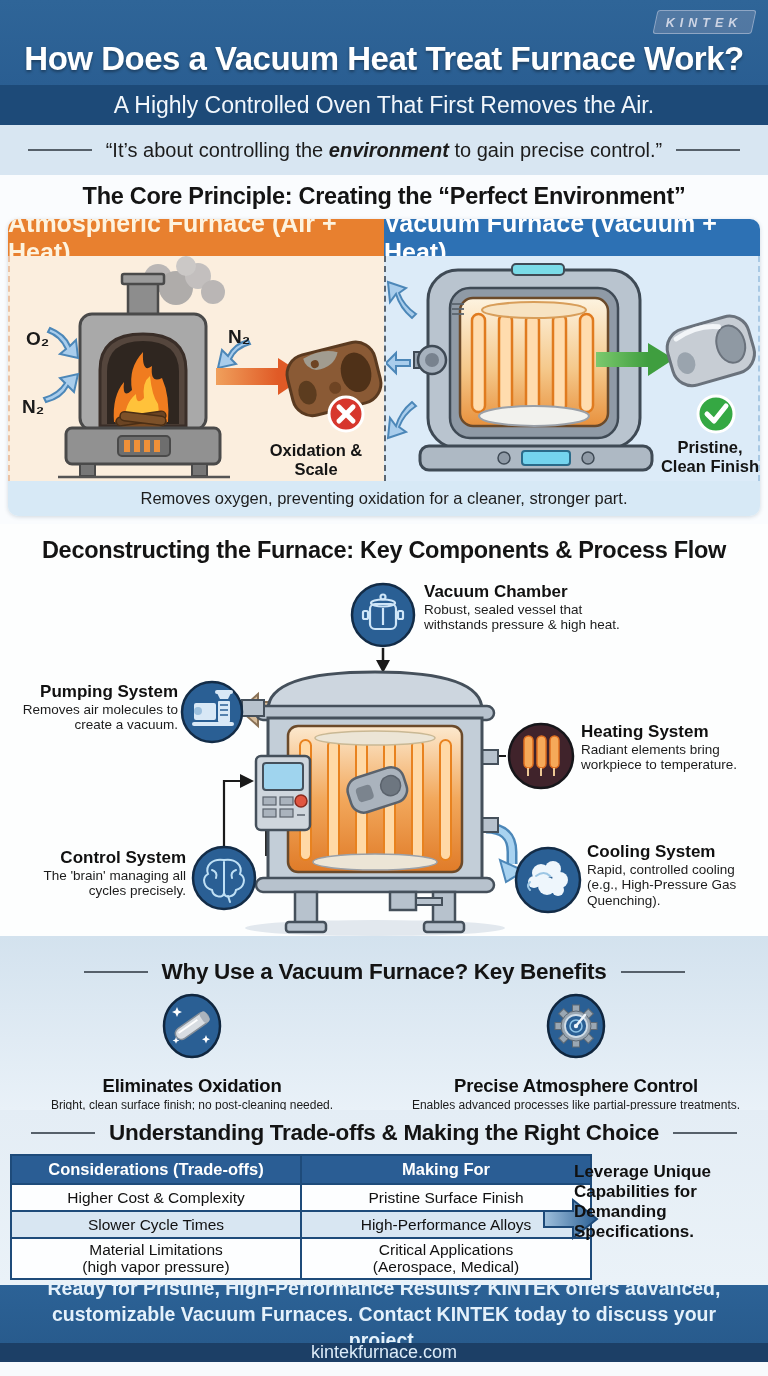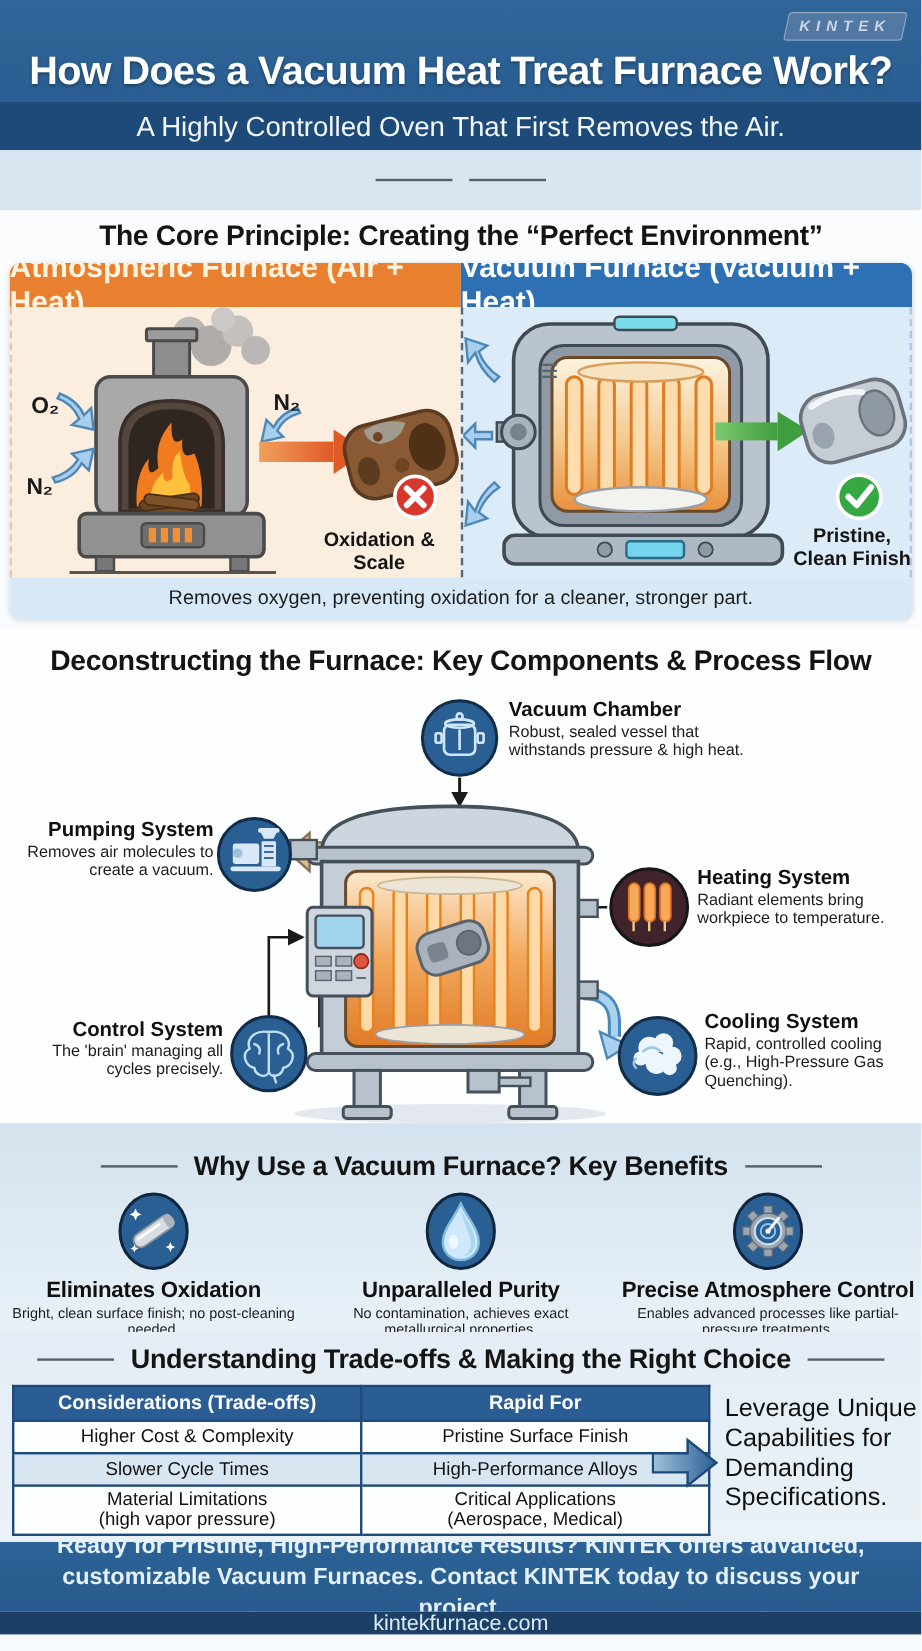--- a/index.html
+++ b/index.html
@@ -49,35 +49,35 @@
   .comp-desc { font-size:13.5px; line-height:1.13; color:#1c1c1c; margin-top:1px; }
   .t-right { text-align:right; }
 
   
   .sec-benefits { flex:none; height:174px; background:linear-gradient(180deg,#d3e2ee,#e9f1f8); padding-top:23px; }
   .bh-row { display:flex; align-items:center; justify-content:center; gap:14px; }
   .bh-row .sec-title { font-size:22.5px; }
   .benefit-cols { display:flex; margin-top:8px; }
   .bcol { flex:1; text-align:center; }
   .bicon { display:inline-block; }
-  .bname { font-weight:bold; font-size:18.5px; color:#101010; margin-top:0; letter-spacing:-0.2px; }
+  .bname { font-weight:bold; font-size:18.5px; color:#101010; margin-top:12px; letter-spacing:-0.2px; }
   .bdesc { font-size:12px; line-height:1.15; color:#1b1b1b; margin-top:2px; padding:0 10px; }
 
   
   .sec-trade { flex:none; height:175px; background:linear-gradient(180deg,#e4edf5,#eaf2f8); padding-top:10px; }
   .trade-content { position:relative; height:130px; margin-top:8px; }
   .trade-table { position:absolute; left:10px; top:0; width:582px; border-collapse:collapse; }
   .trade-table th { background:#2a5d94; color:#fff; font-size:16.5px; font-weight:bold; height:29px;
     border:2px solid #1e4b7a; }
   .trade-table td { text-align:center; font-size:15.5px; color:#111; border:2px solid #1e4b7a;
     white-space:pre-line; line-height:1.12; height:27px; padding:2px 4px; background:#fdfeff; }
   .trade-table tr.alt td { background:#d8e6f2; }
   .big-arrow { position:absolute; left:543px; top:42px; }
-  .conclusion { position:absolute; left:604px; top:8px; width:160px; font-weight:normal;
-    font-size:21px; line-height:1.18; color:#101010; }
+  .conclusion { position:absolute; left:574px; top:8px; width:160px; font-weight:bold;
+    font-size:17px; line-height:1.18; color:#101010; }
 
   
   .footer-cta { flex:none; background:linear-gradient(180deg,#2c6296,#285b8d); color:#e4f1fb;
     text-align:center; font-weight:bold; font-size:19.5px; line-height:1.35; padding:8px 26px;
     height:58px; display:flex; align-items:center; justify-content:center; }
   .footer-url { flex:none; height:19px; background:#1c3f66; color:#dcebf8; font-size:18px;
     display:flex; align-items:center; justify-content:center; }
 </style>
 </head>
 <body>
@@ -88,20 +88,21 @@
     <div class="logo-badge">
       <span>KINTEK</span>
     </div>
     <h1>How Does a Vacuum Heat Treat Furnace Work?</h1>
   </div>
   <div class="subbar">
     <span>A Highly Controlled Oven That First Removes the Air.</span>
   </div>
   <div class="quotebar">
     <span class="dashline"></span>
+    <span><span>“It’s about controlling the </span><b><i>environment</i></b><span> to gain precise control.”</span></span>
     <span class="dashline"></span>
   </div>
 
   <div class="sec-core">
     <div class="sec-title">The Core Principle: Creating the “Perfect Environment”</div>
     <div class="panel-wrap">
       <div class="panel-heads">
         <div class="ph ph-left">Atmospheric Furnace (Air + Heat)</div>
         <div class="ph ph-right">Vacuum Furnace (Vacuum + Heat)</div>
       </div>
@@ -445,30 +446,20 @@
             <line x1="15" y1="31" x2="38" y2="31" stroke="#fff" stroke-width="2"></line>
           </g>
           <g fill="#fff">
             <path d="M 15 14 l 1.5 3.5 L 20 19 l -3.5 1.5 L 15 24 l -1.5 -3.5 L 10 19 l 3.5 -1.5 Z"></path>
             <path d="M 44 42 l 1.2 3 L 48 46.2 l -2.8 1.2 L 44 50.4 l -1.2 -3 L 40 46.2 l 2.8 -1.2 Z"></path>
             <path d="M 14 44 l 1 2.4 L 17.4 47.4 l -2.4 1 L 14 50.8 l -1 -2.4 L 10.6 47.4 l 2.4 -1 Z"></path>
           </g>
         </svg>
         <div class="bname">Eliminates Oxidation</div>
         <div class="bdesc">Bright, clean surface finish; no post-cleaning needed.</div>
-      </div>
-      <div class="bcol">
-        <svg class="bicon" width="60" height="66" viewBox="0 0 60 66">
-          <ellipse cx="30" cy="33" rx="28" ry="31" fill="#2a5f94" stroke="#10263e" stroke-width="2.5"></ellipse>
-          <path d="M 30 10 C 36 23 45 31 45 42 C 45 51 38 57 30 57 C 22 57 15 51 15 42 C 15 31 24 23 30 10 Z" fill="#cfe9fa" stroke="#7fb9dd" stroke-width="2"></path>
-          <path d="M 30 14 C 35 25 42 32 42 42 C 42 49 37 54 31 54 C 38 52 40 44 37 36 C 34 28 31 22 30 14 Z" fill="#a9d7f2"></path>
-          <ellipse cx="24" cy="42" rx="4" ry="6" fill="#eef8ff"></ellipse>
-        </svg>
-        <div class="bname">Unparalleled Purity</div>
-        <div class="bdesc">No contamination, achieves exact metallurgical properties.</div>
       </div>
       <div class="bcol">
         <svg class="bicon" width="60" height="66" viewBox="0 0 60 66">
           <ellipse cx="30" cy="33" rx="28" ry="31" fill="#2a5f94" stroke="#10263e" stroke-width="2.5"></ellipse>
           <g fill="#9aa7b3" stroke="#5f6a75" stroke-width="1">
             <g transform="translate(30,33)">
               <rect x="-3.5" y="-21" width="7" height="8"></rect>
                 <rect x="-3.5" y="13" width="7" height="8"></rect>
               <rect x="-21" y="-3.5" width="8" height="7"></rect>
                 <rect x="13" y="-3.5" width="8" height="7"></rect>
@@ -496,21 +487,21 @@
     <div class="bh-row">
       <span class="dashline"></span>
       <div class="sec-title">Understanding Trade-offs &amp; Making the Right Choice</div>
       <span class="dashline"></span>
     </div>
     <div class="trade-content">
       <table class="trade-table">
         <thead>
           <tr>
             <th style="width:50%;">Considerations (Trade-offs)</th>
-            <th>Rapid For</th>
+            <th>Making For</th>
           </tr>
         </thead>
         <tbody>
           <tr>
             <td>Higher Cost &amp; Complexity</td>
             <td>Pristine Surface Finish</td>
           </tr>
           <tr class="alt">
             <td>Slower Cycle Times</td>
             <td>High-Performance Alloys</td>

